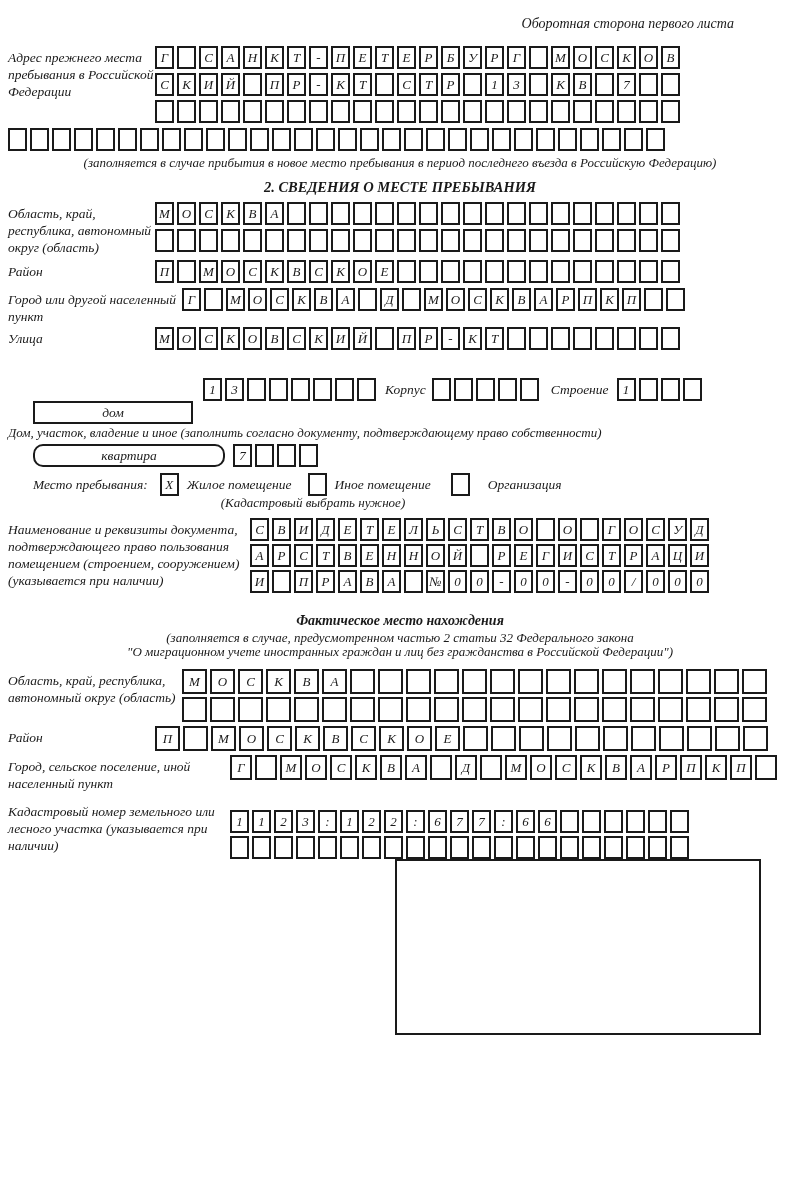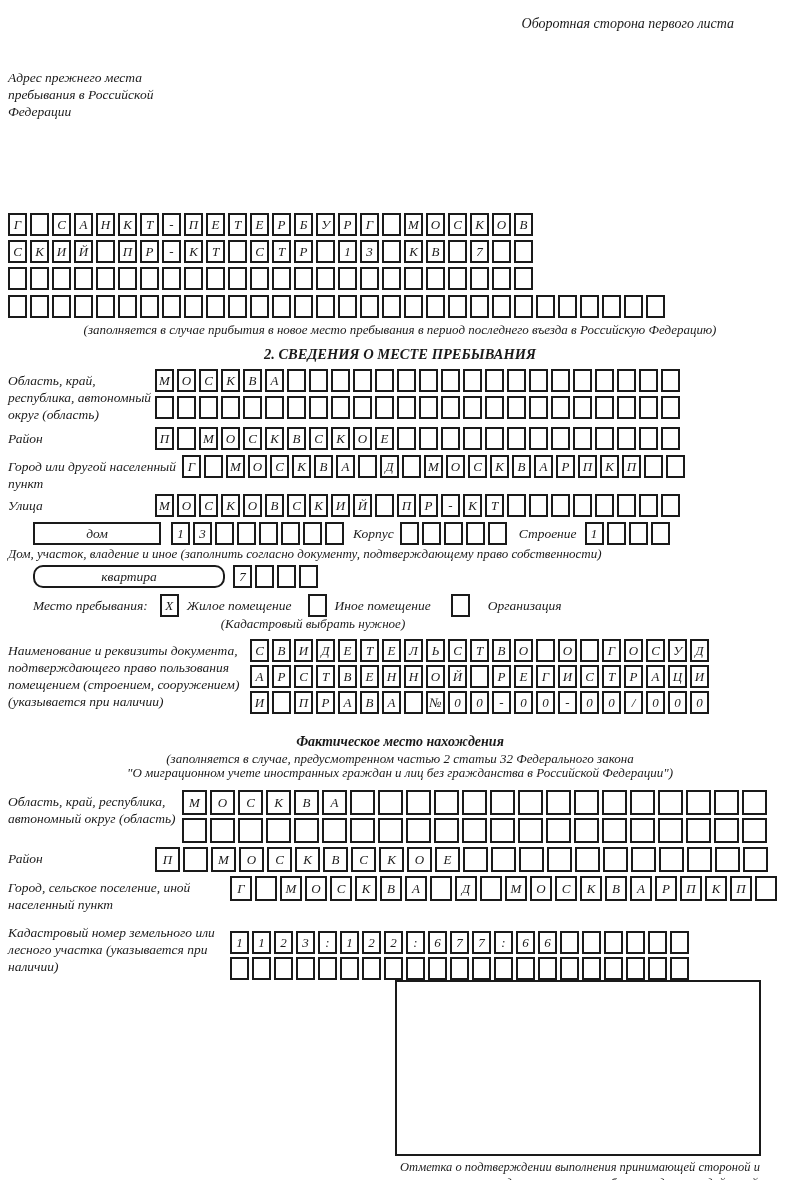--- a/index.html
+++ b/index.html
@@ -45,21 +45,21 @@
     border:2px solid #1a1a1a; height:23px;
     display:flex; align-items:center; justify-content:center;
     font-size:13.5px;
   }
   .inline-row { display:flex; align-items:center; }
   .indent { margin-left:25px; }
   .inline-label { font-size:13.5px; }
 
   .mt2{margin-top:2px;} .mt3{margin-top:3px;} .mt4{margin-top:4px;} .mt5{margin-top:5px;}
   .mt6{margin-top:6px;} .mt8{margin-top:8px;} .mt10{margin-top:10px;}
-  .mt26{margin-top:34px;flex-direction:column;}
+  .mt26{margin-top:14px;}
 
   .stamp-box { margin-left:387px; width:366px; height:176px; border:2px solid #1a1a1a; }
   .stamp-note { margin-left:362px; width:420px; text-align:center; font-size:12.5px; line-height:16px; margin-top:3px; }
   .choose-note { margin-left:150px; width:310px; text-align:center; }
 </style>
 </head>
 <body>
 
 <div class="page">
 
@@ -325,21 +325,21 @@
         <span class="cell"></span>
         <span class="cell"></span>
         <span class="cell"></span>
         <span class="cell"></span>
         <span class="cell"></span>
         <span class="cell"></span>
       </div>
   </div>
 
   <div class="inline-row indent mt5">
-    <div class="labelbox" style="width:128px;">дом</div>
+    <div class="labelbox" style="width:160px;margin-top:46px;">дом</div>
     <div class="cells" style="margin-left:10px;">
         <span class="cell">1</span>
         <span class="cell">3</span>
         <span class="cell"></span>
         <span class="cell"></span>
         <span class="cell"></span>
         <span class="cell"></span>
         <span class="cell"></span>
         <span class="cell"></span>
       </div>
@@ -615,15 +615,14 @@
           <span class="cell"></span>
           <span class="cell"></span>
           <span class="cell"></span>
           <span class="cell"></span>
           <span class="cell"></span>
         </div>
     </div>
   </div>
 
   <div class="stamp-box"></div>
-  <div class="stamp-note">Отметка о подтверждении выполнения принимающей стороной и иностранным гражданином или лицом без гражданства действий, необходимых для его постановки на учет по месту пребывания</div>
 
 </div>
 
 </body></html>

